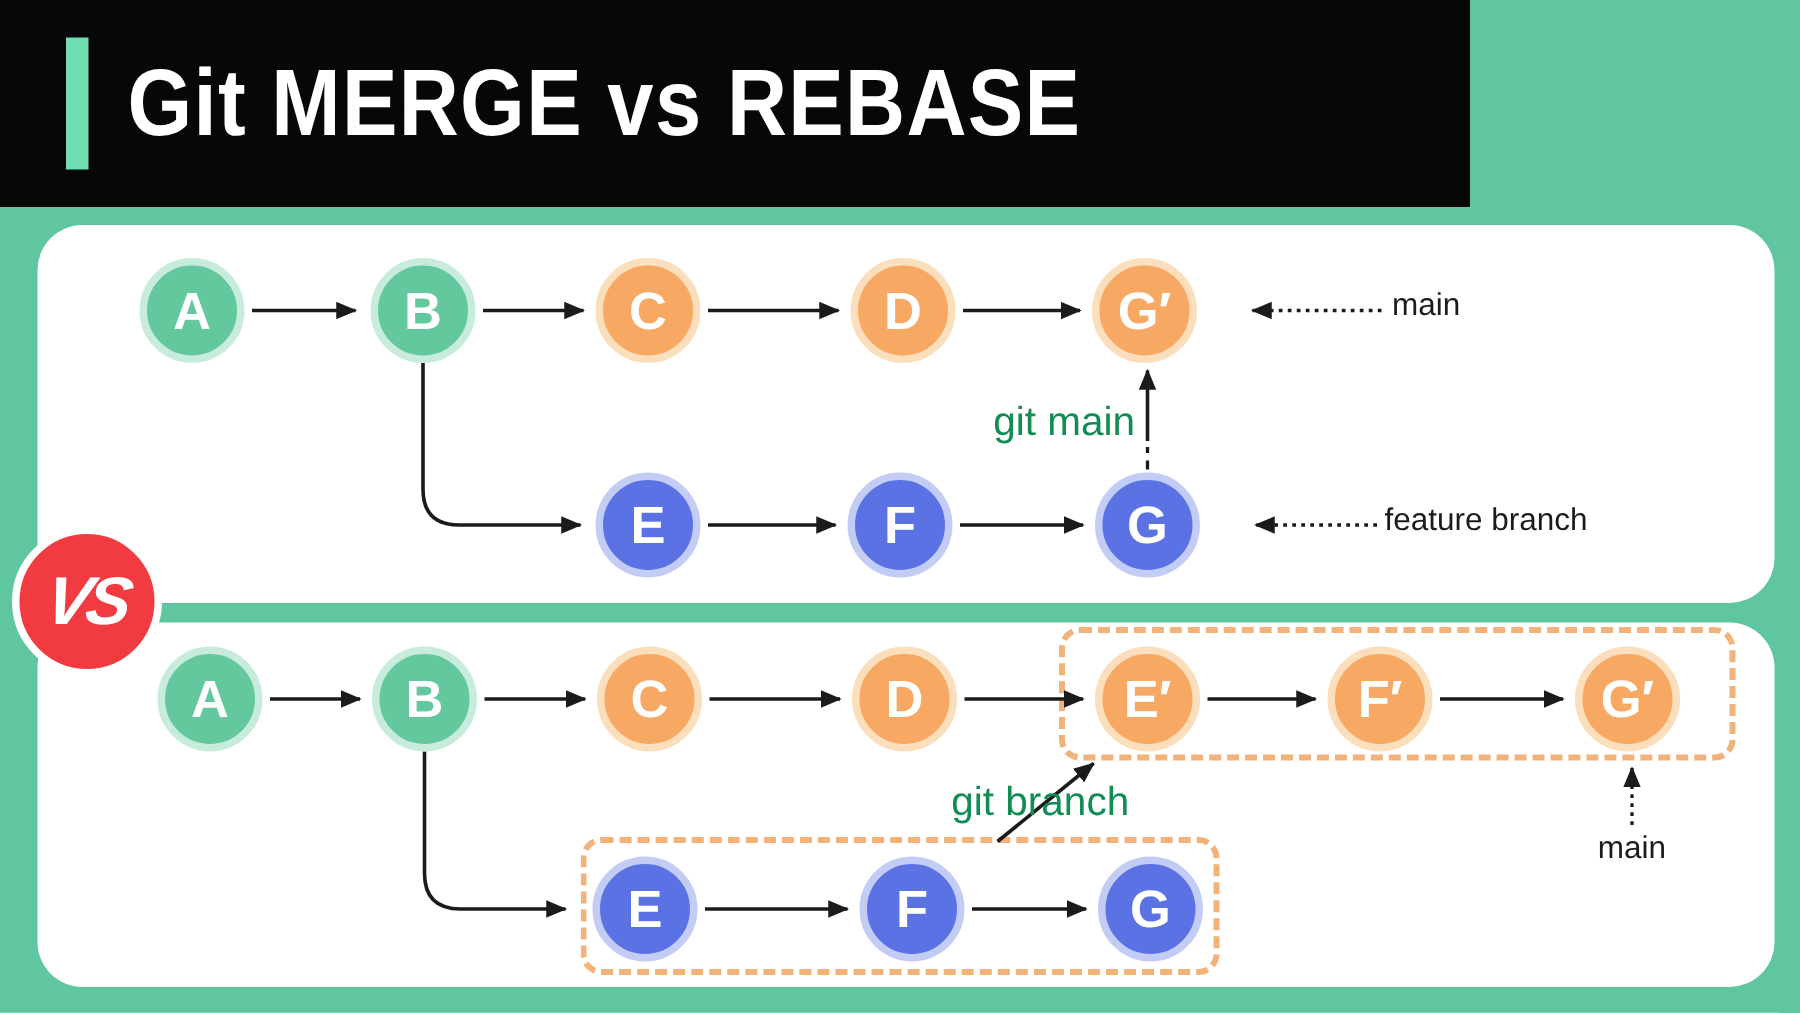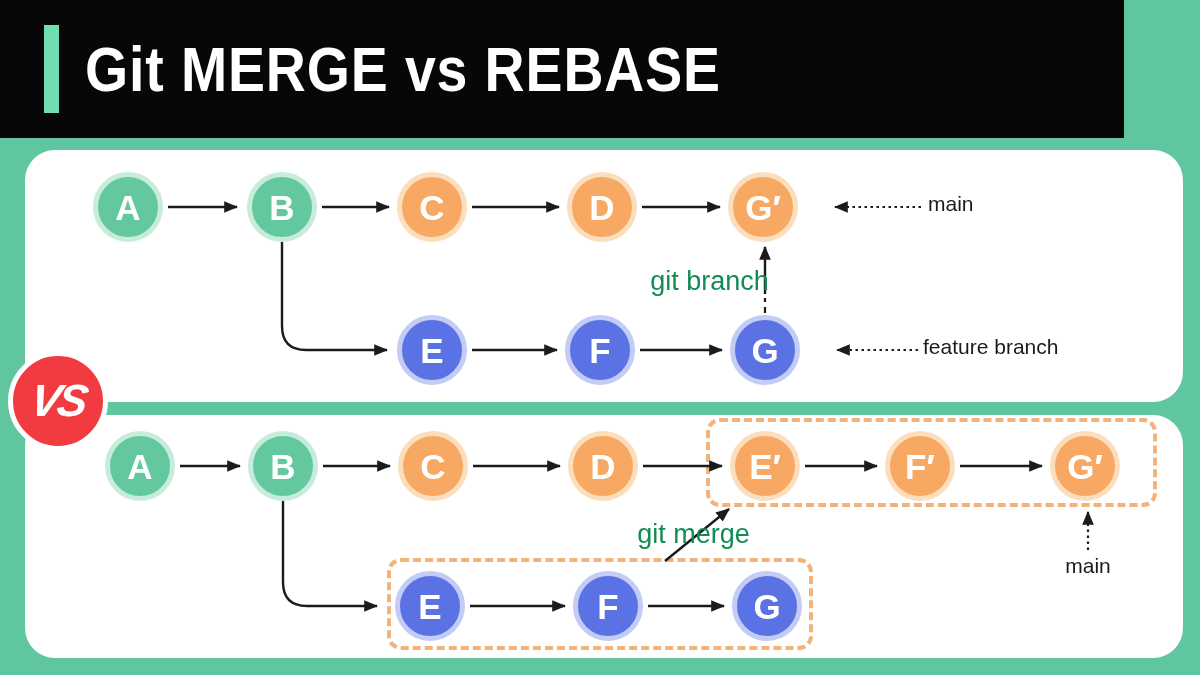--- a/index.html
+++ b/index.html
@@ -3,21 +3,21 @@
 <meta charset="utf-8">
 <style>
   html,body { margin:0; padding:0; }
   .stage {
     position:relative; width:1200px; height:675px; overflow:hidden;
     background:#5FC6A0;
     font-family:"Liberation Sans","DejaVu Sans",sans-serif;
   }
   
   .titlebar {
-    position:absolute; left:0; top:0; width:1124px; height:138px;
+    position:absolute; left:0; top:0; width:980px; height:138px;
     background:#070707; display:flex; align-items:center;
   }
   .accent-bar { display:block; width:15px; height:88px; background:#6FDFB2; margin-left:44px; }
   .title {
     color:#ffffff; font-size:63px; font-weight:700; margin:0 0 0 26px;
     transform:scaleX(0.88); transform-origin:left center; white-space:nowrap;
     letter-spacing:1px;
   }
   
   .panel { position:absolute; left:25px; width:1158px; background:#ffffff; border-radius:30px; }
@@ -110,21 +110,21 @@
       </div>
     <div class="node feature" style="left:575px;top:200px">
         <span>F</span>
       </div>
     <div class="node feature" style="left:740px;top:200px">
         <span>G</span>
       </div>
 
     <div class="lbl" style="left:903px;top:42px">main</div>
     <div class="lbl" style="left:898px;top:185px">feature branch</div>
-    <div class="cmd" style="left:597px;top:116px;width:175px">git branch</div>
+    <div class="cmd" style="left:597px;top:116px;width:175px">git main</div>
   </section>
 
   <section class="panel panel-bottom">
 
     <div class="dash-box" style="left:681px;top:3px;width:451px;height:89px"></div>
     <div class="dash-box" style="left:362px;top:143px;width:426px;height:92px"></div>
 
     <svg class="wires" width="1158" height="243">
       <defs>
         <marker id="ah-b" markerUnits="userSpaceOnUse" markerWidth="14" markerHeight="12" refX="11" refY="5" viewBox="0 0 12 10" orient="auto">
@@ -173,21 +173,21 @@
     <div class="node feature" style="left:405px;top:191px">
         <span>E</span>
       </div>
     <div class="node feature" style="left:583px;top:191px">
         <span>F</span>
       </div>
     <div class="node feature" style="left:742px;top:191px">
         <span>G</span>
       </div>
 
-    <div class="cmd" style="left:581px;top:104px;width:175px">git merge</div>
+    <div class="cmd" style="left:581px;top:104px;width:175px">git branch</div>
     <div class="lbl" style="left:1003px;top:139px;width:120px;text-align:center">main</div>
   </section>
 
   <div class="vs-badge">
     <div class="vs-disc">
       <span>VS</span>
     </div>
   </div>
 
 </div>

